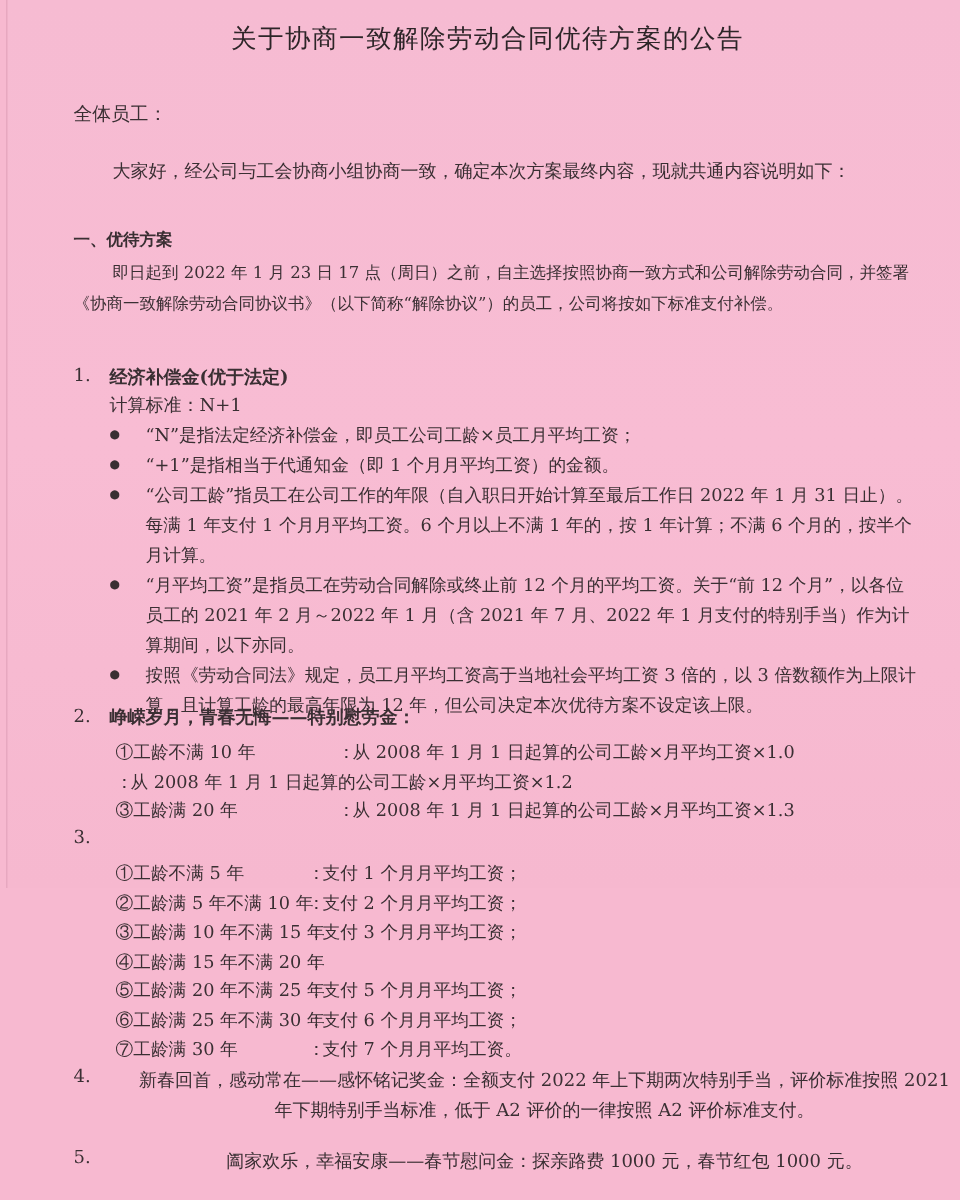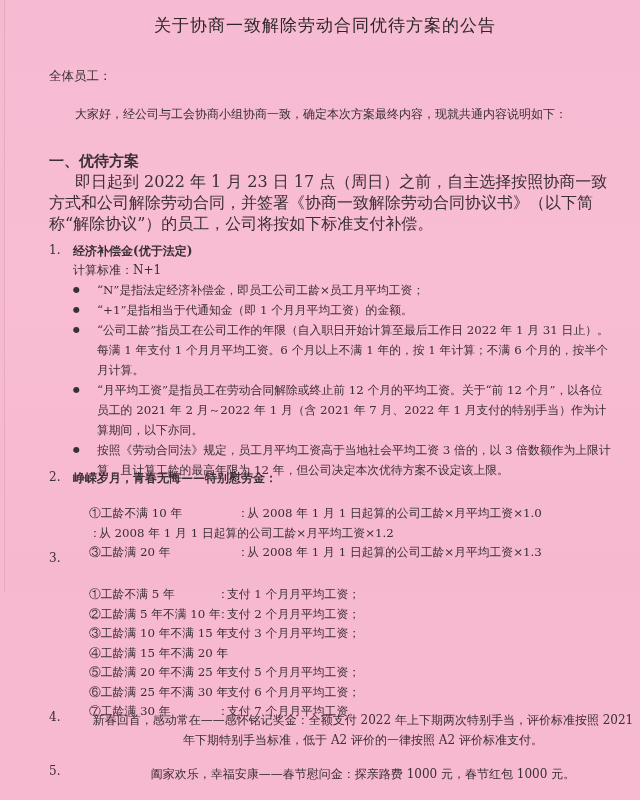--- a/index.html
+++ b/index.html
@@ -14,32 +14,32 @@
       position: absolute; left: 4px; top: 0; width: 636px; height: 592px;
       background: linear-gradient(180deg, #f6bbd2 0%, #f8bcd3 50%, #f6b8cf 100%);
       border-left: 1px solid #e7a8c0;
     }
     .title {
       position: absolute; top: 14px; left: 0; width: 640px; text-align: center;
       font-size: 17px; letter-spacing: 1px; color: #2d2528;
     }
     .greet { position: absolute; top: 68px; left: 44px; font-size: 12.5px; font-family: Liberation Mono, monospace; }
     .intro { position: absolute; top: 106px; left: 70px; font-size: 12px; }
-    .sec-head { position: absolute; top: 152px; left: 44px; font-size: 15px; font-weight: bold; }
+    .sec-head { position: absolute; top: 152px; left: 44px; font-size: 11px; font-weight: bold; }
     .sec-body {
       position: absolute; top: 171px; left: 44px; width: 572px;
-      font-size: 16px; line-height: 21px; text-indent: 26px;
+      font-size: 11px; line-height: 21px; text-indent: 26px;
     }
     .item-num { position: absolute; left: 44px; font-size: 12px; }
     .item-head { position: absolute; left: 68px; font-size: 12px; font-weight: bold; }
     .calc { position: absolute; left: 68px; top: 262px; font-size: 12px; }
     .bullets { position: absolute; left: 68px; top: 280px; width: 540px; margin: 0; padding: 0; list-style: none; }
     .bullets li { position: relative; padding-left: 24px; font-size: 11.8px; line-height: 20px; }
     .bullets li::before { content: "●"; position: absolute; left: 0; top: 0; font-size: 8px; }
-    .rows { position: absolute; left: 68px; margin: 16px; padding: 0; list-style: none; }
+    .rows { position: absolute; left: 68px; margin: 4px; padding: 0; list-style: none; }
     .rows li { font-size: 11.8px; line-height: 19.5px; display: flex; }
     .rows .cond { display: inline-block; width: 148px; white-space: nowrap; }
     .rows .sep { display: inline-block; width: 10px; }
     .rows3 .cond { width: 128px; }
     .para { position: absolute; left: 84px; width: 548px; font-size: 12px; line-height: 20px; text-align: center; }
   </style>
 </head>
 <body>
 
 <div class="page">

